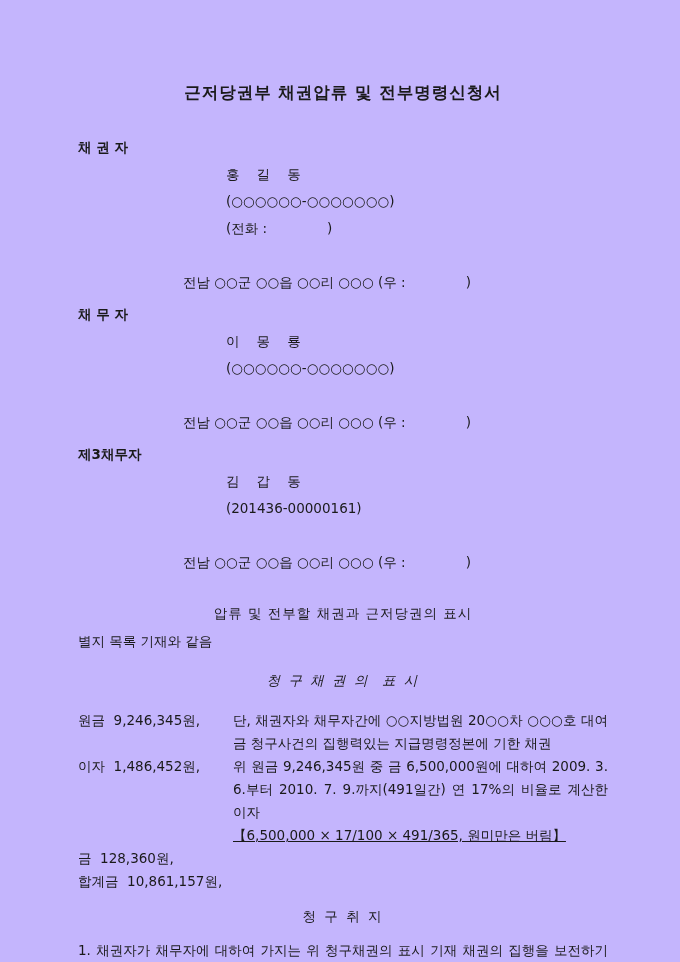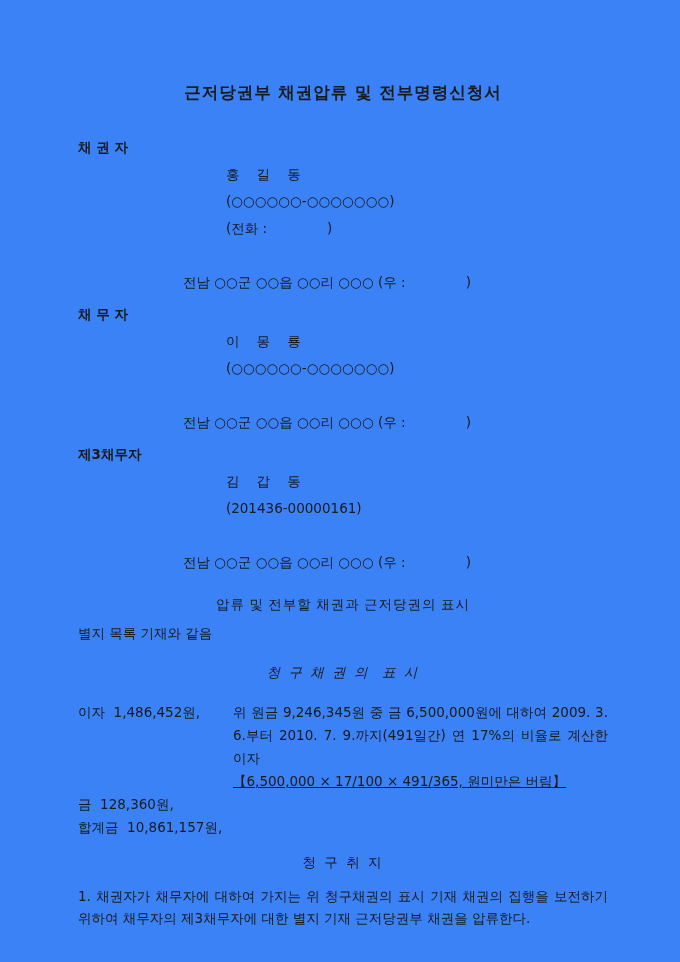--- a/index.html
+++ b/index.html
@@ -1,21 +1,21 @@
 <!DOCTYPE html>
 <html><head>
 <meta charset="utf-8">
 <style>
   * { margin: 0; padding: 0; box-sizing: border-box; }
   html, body { background: #ffffff; }
   .page {
     position: relative;
     width: 680px;
     height: 962px;
-    background: #3b82f6;
+    background: #c4b5fd;
     color: #1a1a1a;
     font-family: "DejaVu Sans", sans-serif;
     font-size: 13.5px;
     overflow: hidden;
   }
   .content {
     padding: 82px 72px 0 78px;
   }
   .doc-title {
     text-align: center;
@@ -45,21 +45,21 @@
   .party-line .gap { margin-right: 6px; }
   .section-heading {
     text-align: center;
     letter-spacing: 1px;
     line-height: 22px;
     white-space: pre-wrap;
   }
   .section-heading.spread {
     letter-spacing: 2px;
   }
-  .attachment-heading { margin-top: 18px; font-family: Liberation Serif, serif; }
+  .attachment-heading { margin-top: 26px; }
   .attachment-body {
     margin-top: 6px;
     line-height: 22px;
   }
   .claims-heading { margin-top: 17px; font-style: italic; }
   .claims-table { margin-top: 18px; }
   .claim-row { display: flex; }
   .claim-amount {
     width: 155px;
     flex-shrink: 0;
@@ -125,20 +125,24 @@
       </div>
     </div>
 
     <div class="section-heading attachment-heading">압류 및 전부할 채권과 근저당권의 표시</div>
     <div class="attachment-body">별지 목록 기재와 같음</div>
 
     <div class="section-heading spread claims-heading">청 구 채 권 의  표 시</div>
 
     <div class="claims-table">
       <div class="claim-row">
+        <span class="claim-amount">원금  9,246,345원,</span>
+        <div class="claim-desc">단, 채권자와 채무자간에 ○○지방법원 20○○차 ○○○호 대여금 청구사건의 집행력있는 지급명령정본에 기한 채권</div>
+      </div>
+      <div class="claim-row">
         <span class="claim-amount">이자  1,486,452원,</span>
         <div class="claim-desc">
           <span>위 원금 9,246,345원 중 금 6,500,000원에 대하여 2009. 3. 6.부터 2010. 7. 9.까지(491일간) 연 17%의 비율로 계산한 이자</span>
           <div class="claim-formula">【6,500,000 × 17/100 × 491/365, 원미만은 버림】</div>
         </div>
       </div>
       <div class="claim-row">
         <span class="claim-amount">금  128,360원,</span>
       </div>
       <div class="claim-row">

